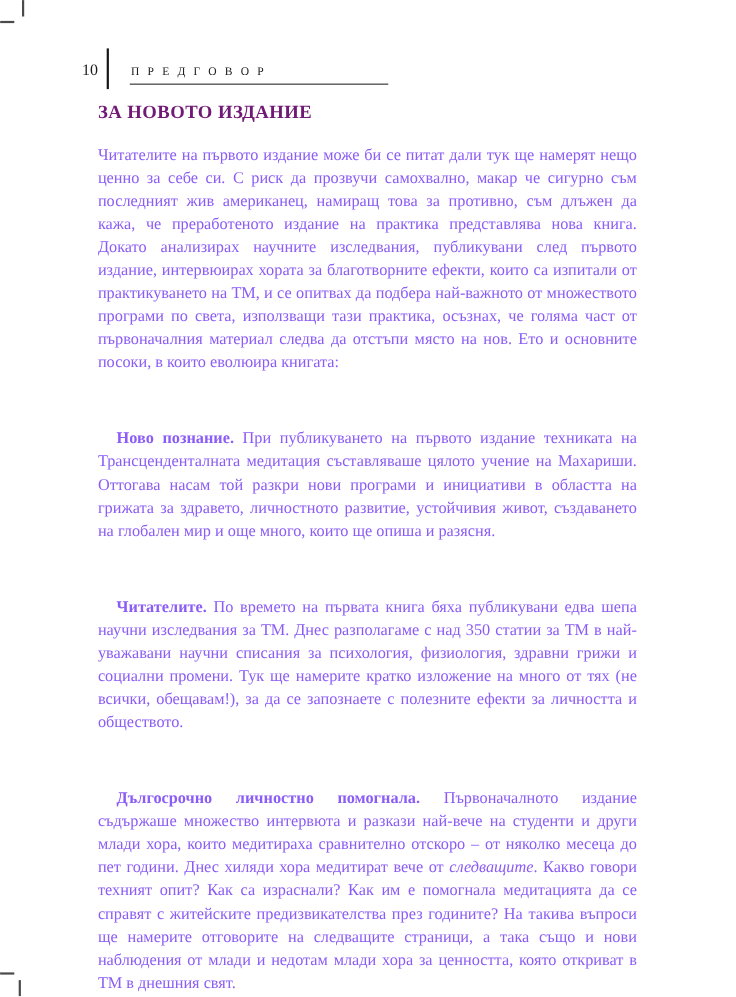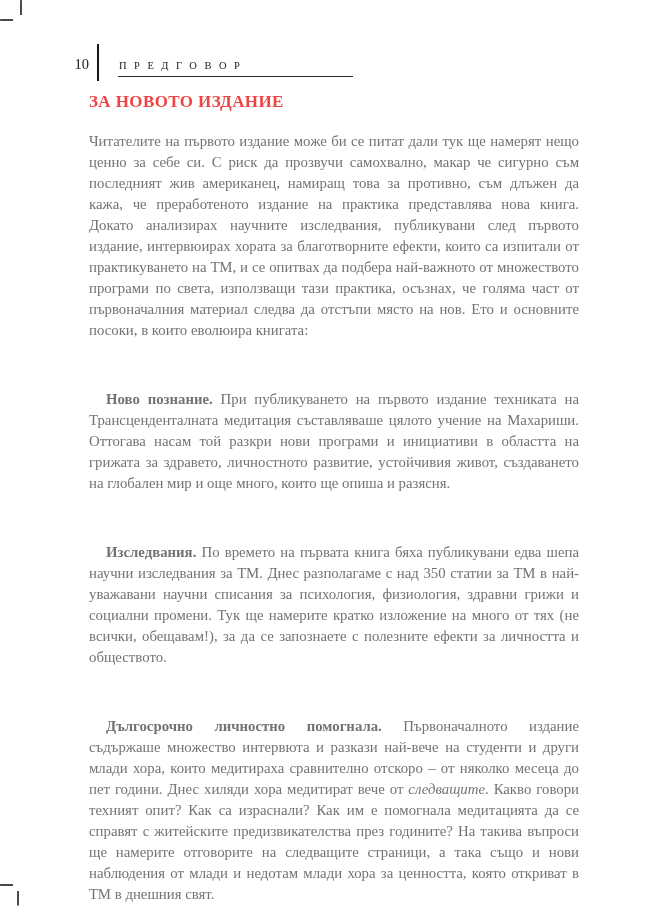--- a/index.html
+++ b/index.html
@@ -34,32 +34,32 @@
     white-space: nowrap;
   }
   .head-rule {
     position: absolute; left: 118px; top: 76px;
     width: 235px; height: 1px; background: #2a2a2a;
   }
   
   .section-title {
     position: absolute; left: 89px; top: 92px;
     font-size: 17px; font-weight: bold; letter-spacing: 0.4px;
-    color: #ef4444; white-space: nowrap;
+    color: #701a75; white-space: nowrap;
   }
   
   .body-col {
     position: absolute; left: 89px; top: 131px; width: 490px;
   }
   .body-col p {
     margin: 0 0 15px 0;
     font-size: 14.8px;
     line-height: 21px;
     text-align: justify;
-    color: #737373;
+    color: #8b5cf6;
   }
   .body-col p.indent { text-indent: 17px; margin-top: 48px; }
   .body-col b { font-weight: bold; }
   .body-col i { font-style: italic; }
 </style>
 </head>
 <body>
 
 <div class="page">
 
@@ -75,21 +75,21 @@
 
   <div class="section-title">ЗА НОВОТО ИЗДАНИЕ</div>
 
   <div class="body-col">
 
     <p><span>Читателите на първото издание може би се питат дали тук ще намерят нещо ценно за себе си. С риск да прозвучи самохвално, макар че сигурно съм последният жив американец, намиращ това за противно, съм длъжен да кажа, че преработеното издание на практика представлява нова книга. Докато анализирах научните изследвания, публикувани след първото издание, интервюирах хората за благотворните ефекти, които са изпитали от практикуването на ТМ, и се опитвах да подбера най-важното от множеството програми по света, използващи тази практика, осъзнах, че голяма част от първоначалния материал следва да отстъпи място на нов. Ето и основните посоки, в които еволюира книгата:</span></p>
 
     <p class="indent"><b>Ново познание.</b>
       <span>При публикуването на първото издание техниката на Трансценденталната медитация съставляваше цялото учение на Махариши. Оттогава насам той разкри нови програми и инициативи в областта на грижата за здравето, личностното развитие, устойчивия живот, създаването на глобален мир и още много, които ще опиша и разясня.</span></p>
 
-    <p class="indent"><b>Изследвания.</b>
+    <p class="indent"><b>Читателите.</b>
       <span>По времето на първата книга бяха публикувани едва шепа научни изследвания за ТМ. Днес разполагаме с над 350 статии за ТМ в най-уважавани научни списания за психология, физиология, здравни грижи и социални промени. Тук ще намерите кратко изложение на много от тях (не всички, обещавам!), за да се запознаете с полезните ефекти за личността и обществото.</span></p>
 
     <p class="indent"><b>Дългосрочно личностно помогнала.</b>
       <span>Първоначалното издание съдържаше множество интервюта и разкази най-вече на студенти и други млади хора, които медитираха сравнително отскоро – от няколко месеца до пет години. Днес хиляди хора медитират вече от</span>
       <i>следващите</i><span>. Какво говори техният опит? Как са израснали? Как им е помогнала медитацията да се справят с житейските предизвикателства през годините? На такива въпроси ще намерите отговорите на следващите страници, а така също и нови наблюдения от млади и недотам млади хора за ценността, която откриват в ТМ в днешния свят.</span></p>
 
   </div>
 
 </div>
 

